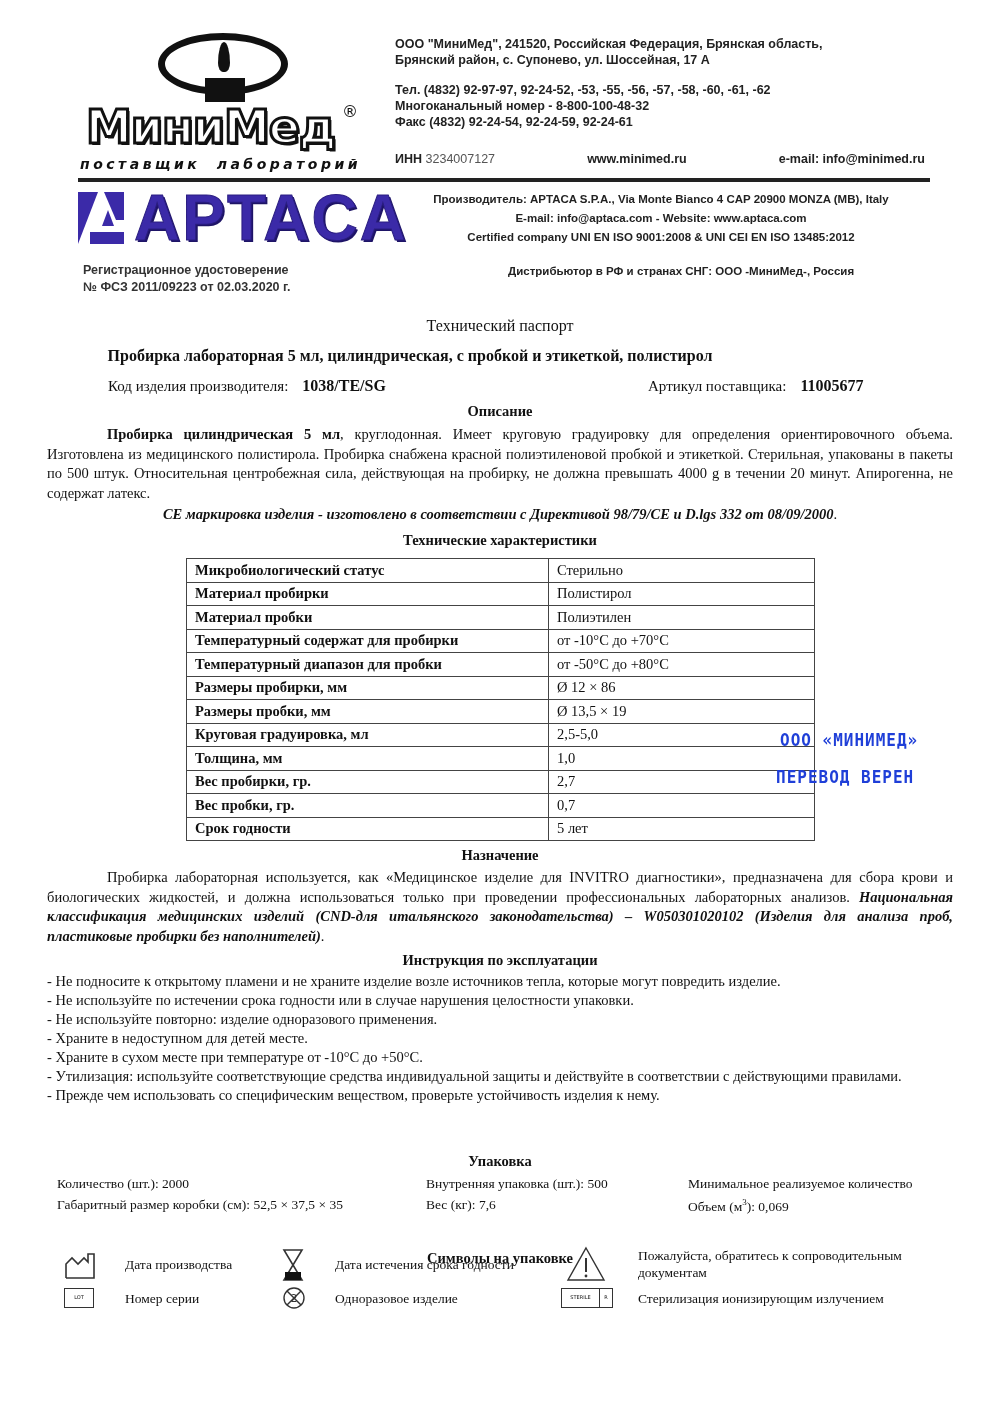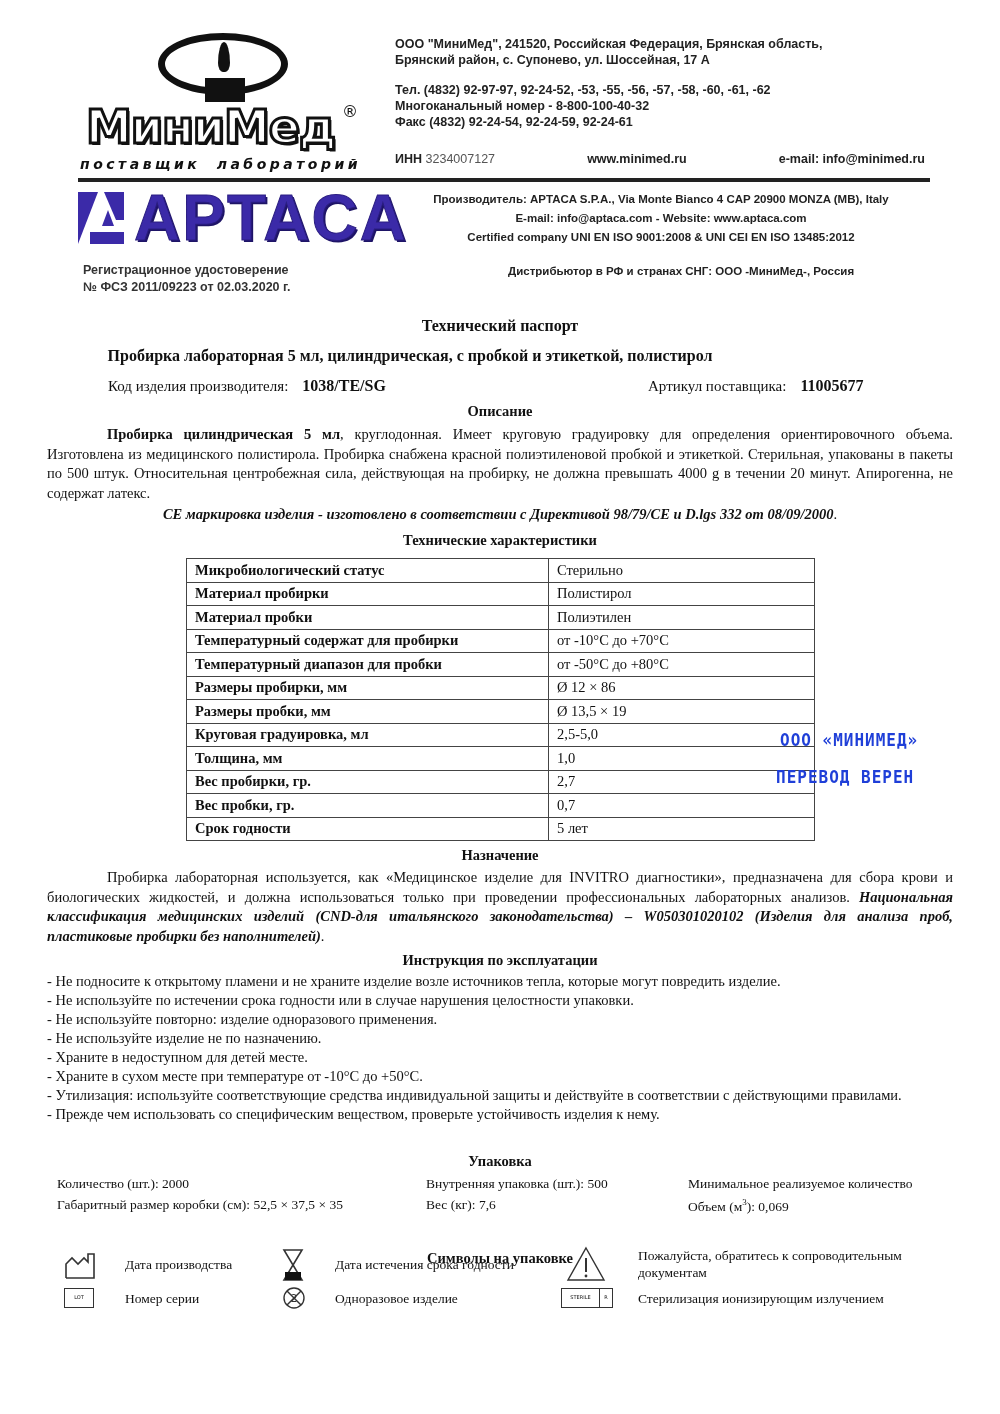--- a/index.html
+++ b/index.html
@@ -30,21 +30,21 @@
   .artaca-text { font-family: "Liberation Sans", sans-serif; font-weight: bold; font-size: 64px; color: #3b2aa8; letter-spacing: 2px; line-height: 1;
     -webkit-text-stroke: 1px #2a1d80; text-shadow: 2px 2px 0 #1e1466; }
 
   .maker-block { position: absolute; left: 416px; top: 190px; width: 490px; text-align: center; font-size: 11.5px; font-weight: bold; line-height: 19px; color: #222; }
   .maker-block p { margin: 0; white-space: nowrap; }
   .distributor { position: absolute; left: 508px; top: 265px; font-size: 11.5px; font-weight: bold; color: #222; white-space: nowrap; }
   .reg-cert { position: absolute; left: 83px; top: 262px; font-size: 12.5px; font-weight: bold; line-height: 17px; color: #333; }
   .reg-cert p { margin: 0; }
 
   
-  .doc-title { position: absolute; left: 0; width: 1000px; top: 317px; text-align: center; font-size: 16px; font-weight: bold; }
+  .doc-title { position: absolute; left: 0; width: 1000px; top: 317px; text-align: center; font-size: 16px; font-weight: normal; }
   .product-title { position: absolute; left: 0; width: 820px; top: 347px; text-align: center; font-size: 16px; font-weight: bold; }
   .codes { position: absolute; top: 377px; font-size: 15px; white-space: nowrap; }
   .codes b { font-size: 16px; margin-left: 14px; }
   .section-h { position: absolute; left: 0; width: 1000px; text-align: center; font-size: 14.5px; font-weight: bold; }
   .para { position: absolute; left: 47px; width: 906px; font-size: 14.5px; line-height: 19.5px; text-align: justify; }
   .para .indent { display: inline-block; width: 60px; }
   .ce-line { position: absolute; left: 0; width: 1000px; top: 506px; text-align: center; font-size: 14.5px; font-weight: bold; font-style: italic; }
 
   table.specs { position: absolute; left: 186px; top: 558px; width: 629px; border-collapse: collapse; font-size: 14.5px; }
   table.specs td { border: 1px solid #444; height: 22.5px; padding: 0 8px; }
@@ -70,21 +70,21 @@
   <div class="brand-word">МиниМед</div>
   <div class="reg-mark">®</div>
   <div class="brand-sub">поставщик лабораторий</div>
 </div>
 
 <div class="contact-block sans">
   <p>ООО "МиниМед", 241520, Российская Федерация, Брянская область,</p>
   <p>Брянский район, с. Супонево, ул. Шоссейная, 17 А</p>
   <div class="contact-gap"></div>
   <p>Тел. (4832) 92-97-97, 92-24-52, -53, -55, -56, -57, -58, -60, -61, -62</p>
-  <p>Многоканальный номер - 8-800-100-40-32</p>
+  <p>Многоканальный номер - 8-800-100-48-32</p>
   <p>Факс (4832) 92-24-54, 92-24-59, 92-24-61</p>
 </div>
 
 <div class="contact-row sans">
   <span><span>ИНН</span> <span class="inn-num">3234007127</span></span>
   <span>www.minimed.ru</span>
   <span>e-mail: info@minimed.ru</span>
 </div>
 
 <div class="header-rule"></div>
@@ -190,21 +190,20 @@
 <div class="section-h serif" style="top:847px;">Назначение</div>
 <div class="para serif" style="top:868px;">
   <span class="indent"></span><span>Пробирка лабораторная используется, как «Медицинское изделие для INVITRO диагностики», предназначена для сбора крови и биологических жидкостей, и должна использоваться только при проведении профессиональных лабораторных анализов.</span> <b><i>Национальная классификация медицинских изделий (CND-для итальянского законодательства) – W050301020102 (Изделия для анализа проб, пластиковые пробирки без наполнителей)</i></b><span>.</span>
 </div>
 
 <div class="section-h serif" style="top:952px;">Инструкция по эксплуатации</div>
 <ul class="instr serif">
   <li>- Не подносите к открытому пламени и не храните изделие возле источников тепла, которые могут повредить изделие.</li>
   <li>- Не используйте по истечении срока годности или в случае нарушения целостности упаковки.</li>
   <li>- Не используйте повторно: изделие одноразового применения.</li>
-  <li>- Не используйте изделие не по назначению.</li>
   <li>- Храните в недоступном для детей месте.</li>
   <li>- Храните в сухом месте при температуре от -10°C до +50°C.</li>
   <li>- Утилизация: используйте соответствующие средства индивидуальной защиты и действуйте в соответствии с действующими правилами.</li>
   <li>- Прежде чем использовать со специфическим веществом, проверьте устойчивость изделия к нему.</li>
 </ul>
 
 <div class="section-h serif" style="top:1153px;">Упаковка</div>
 <div class="pack serif" style="left:57px; top:1176px;">Количество (шт.): 2000</div>
 <div class="pack serif" style="left:426px; top:1176px;">Внутренняя упаковка (шт.): 500</div>
 <div class="pack serif" style="left:688px; top:1176px;">Минимальное реализуемое количество</div>

